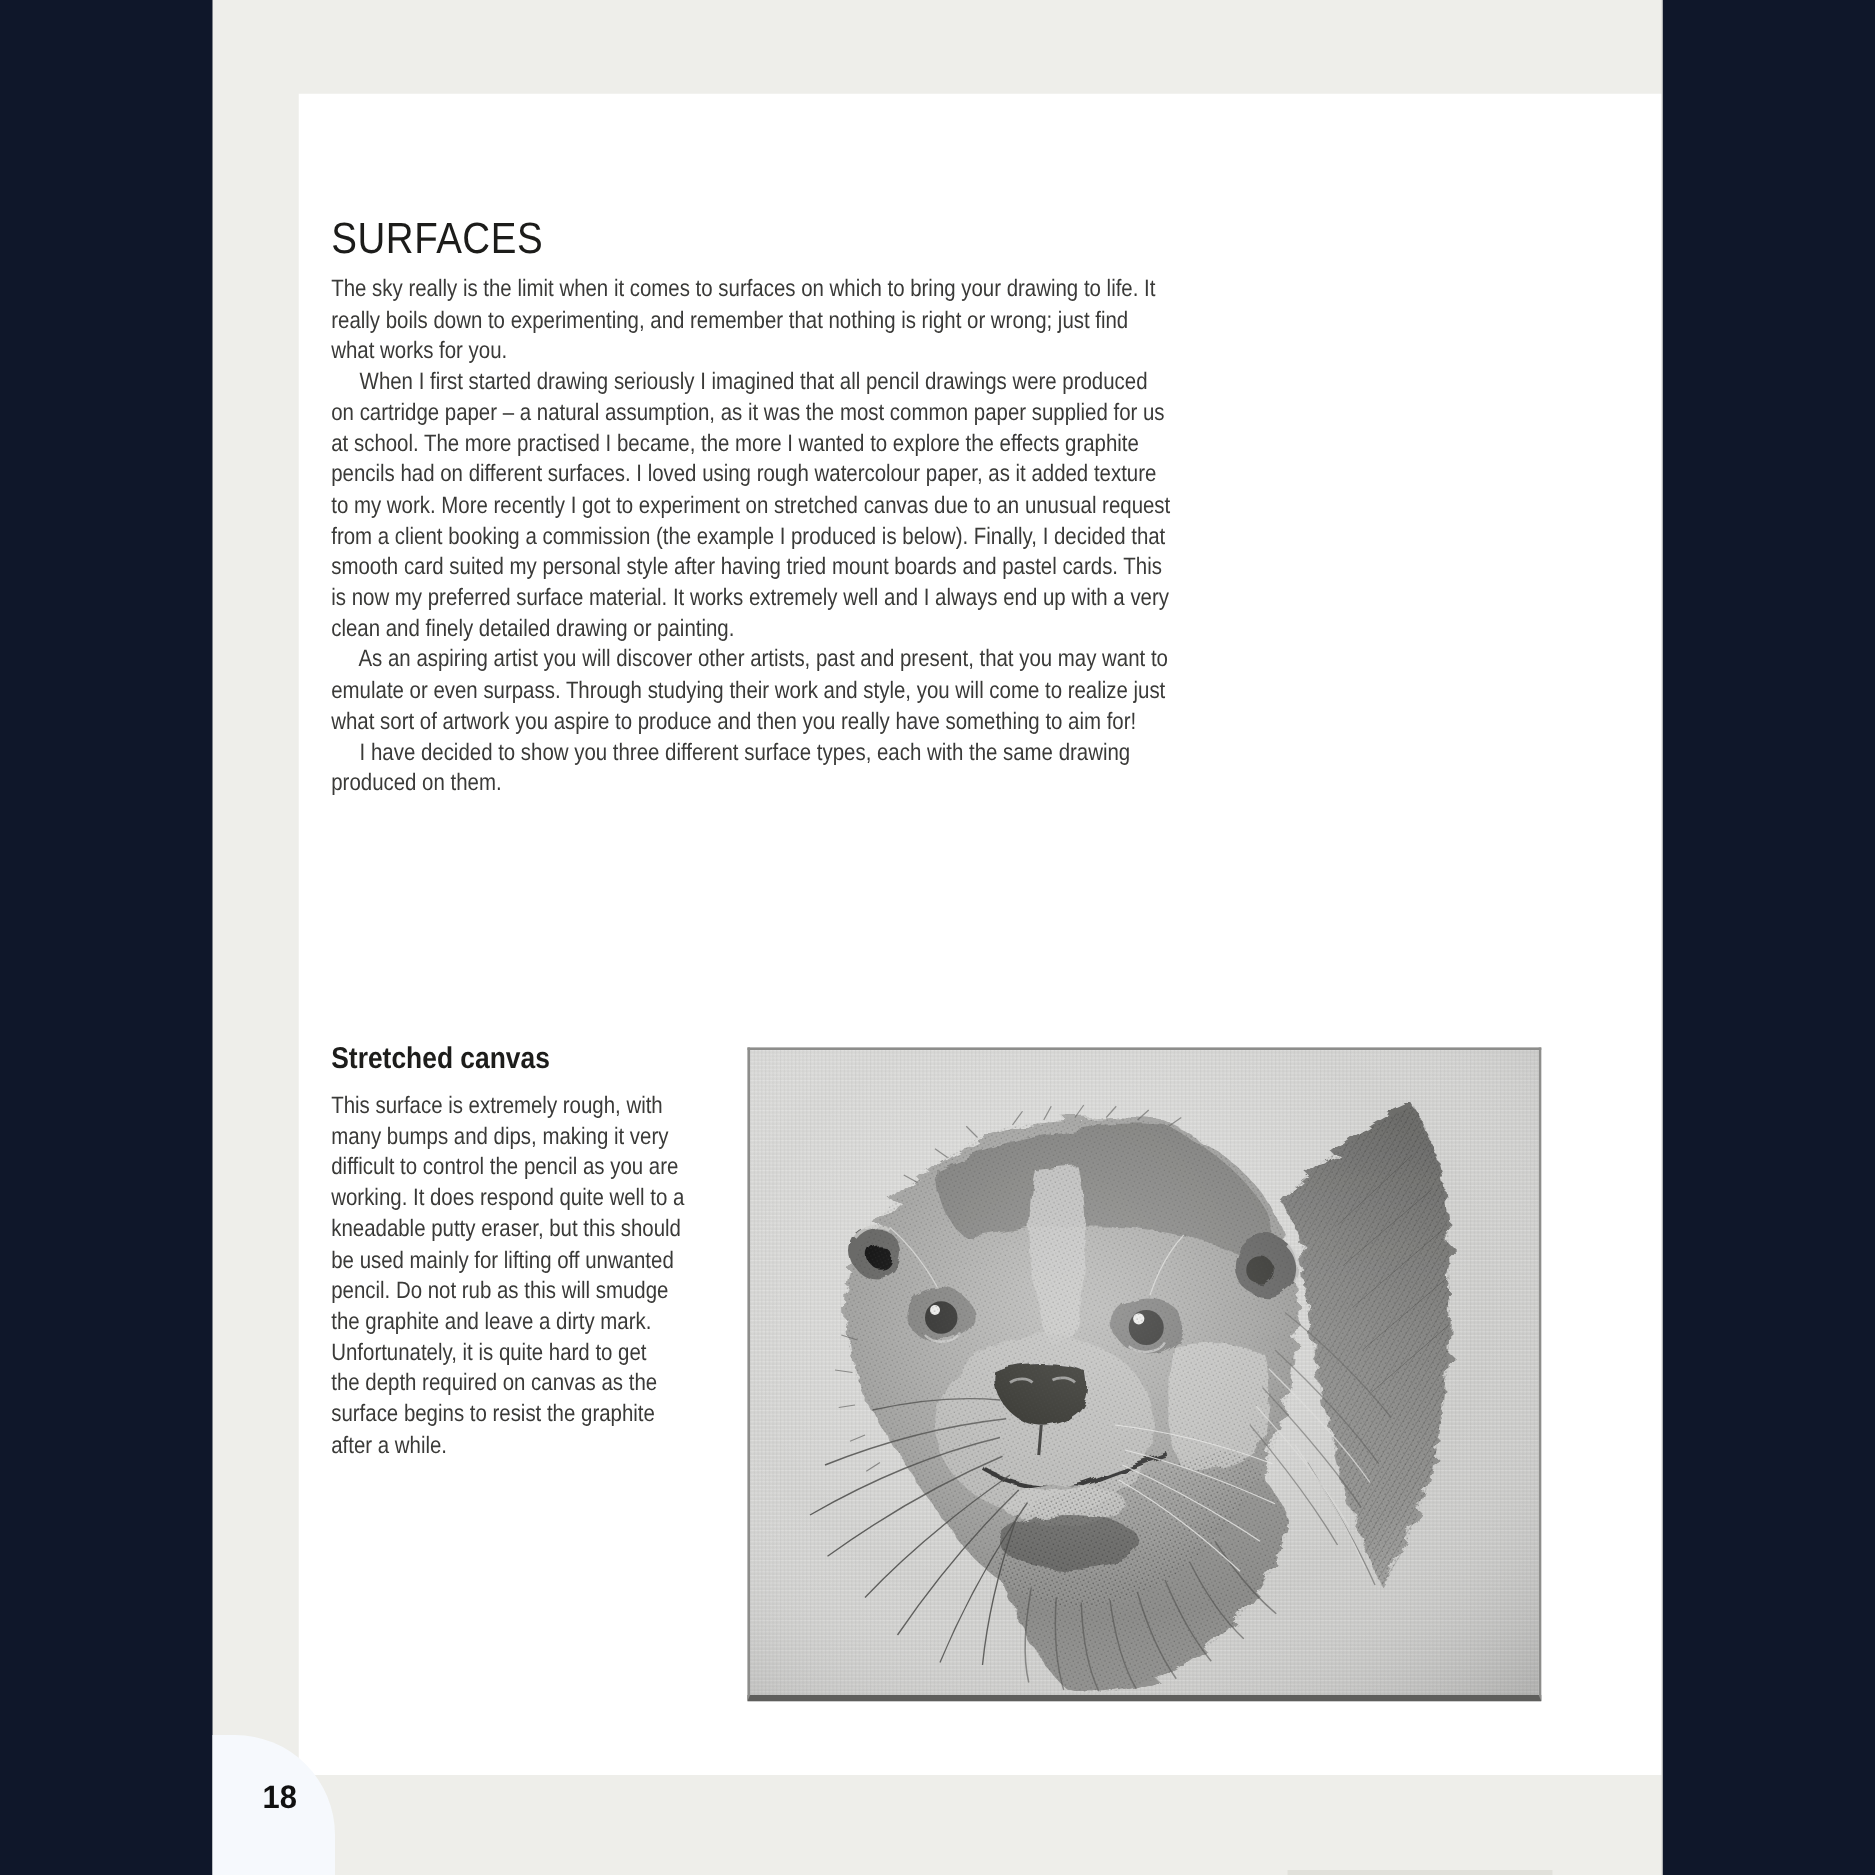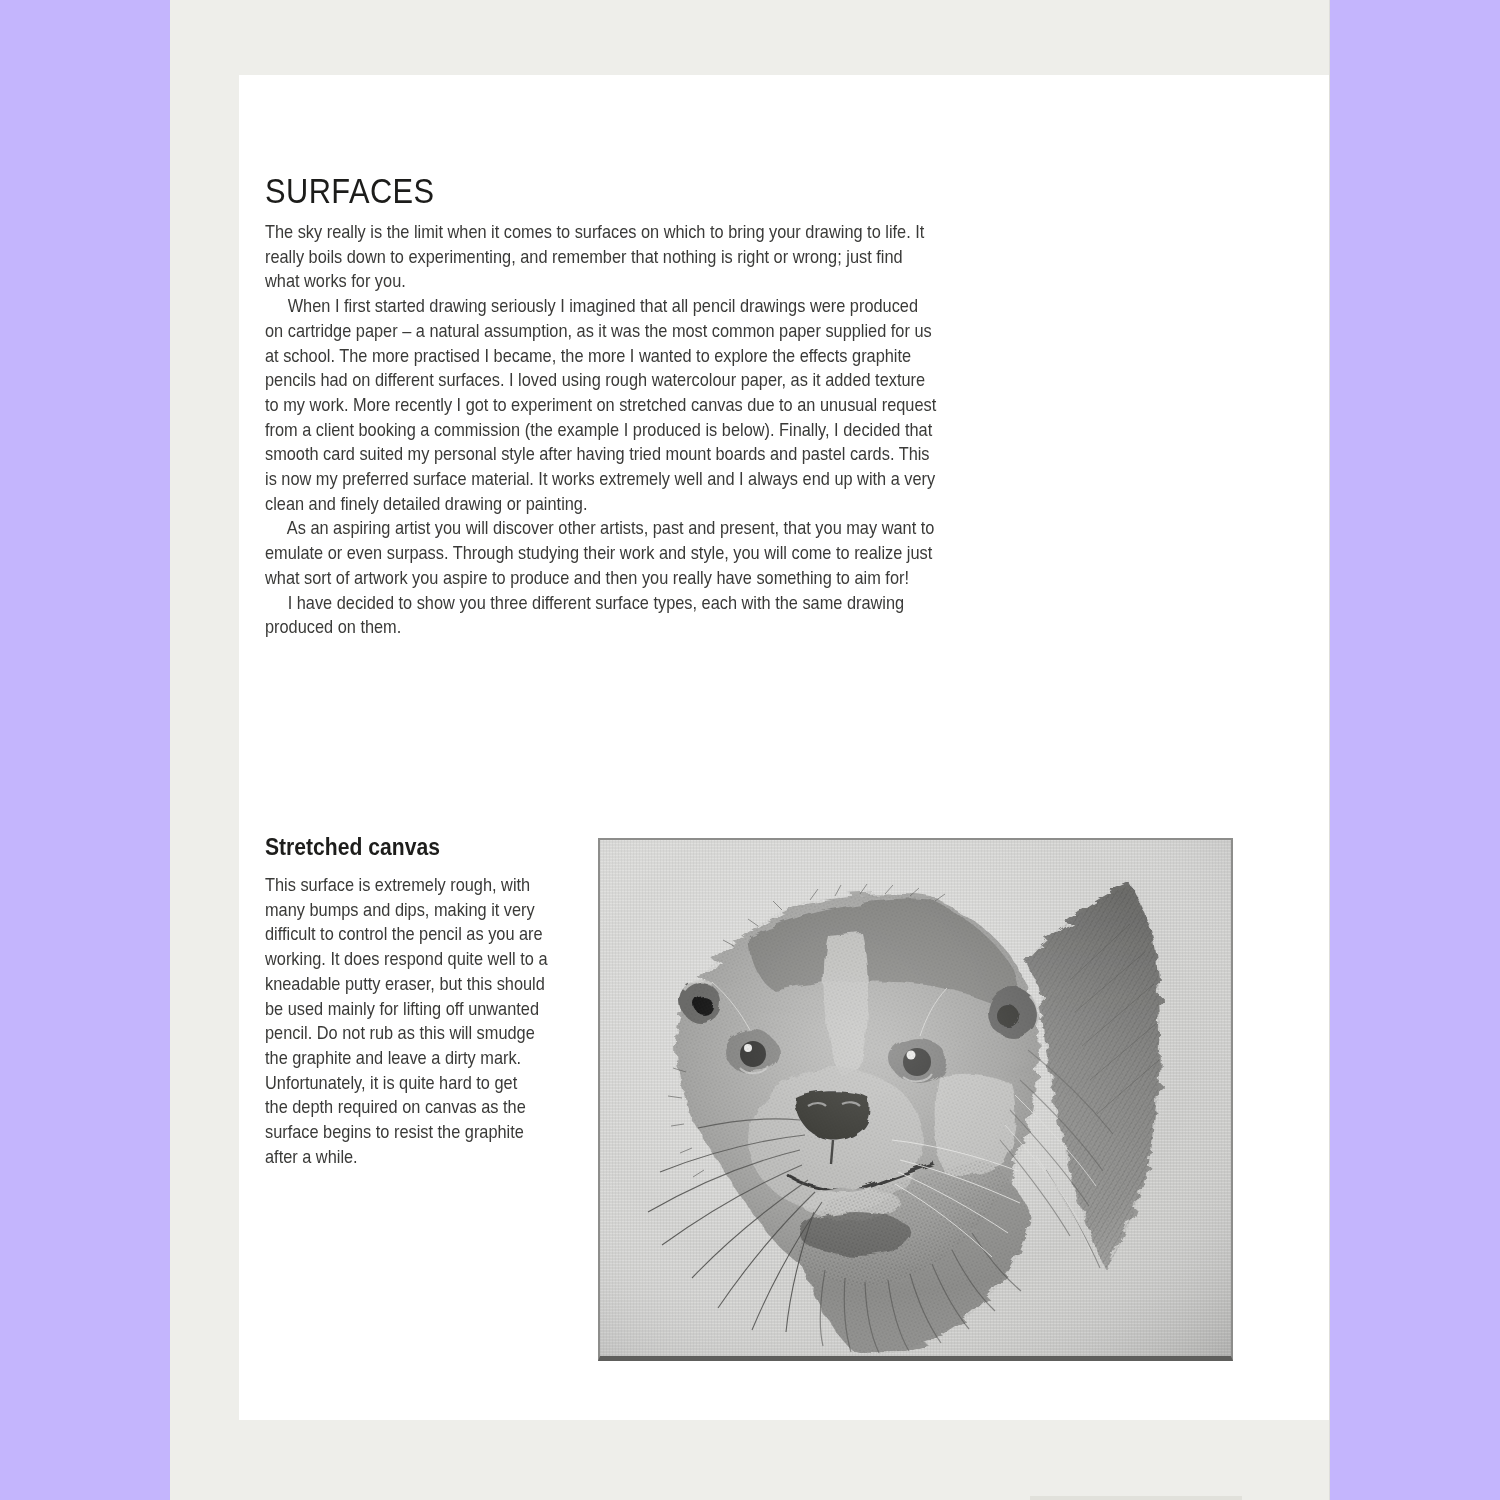--- a/index.html
+++ b/index.html
@@ -1,16 +1,16 @@
 <!DOCTYPE html>
 <html><head>
 <meta charset="utf-8">
 <style>
   html,body{margin:0;padding:0;background:#ffffff;}
-  #stage{position:relative;width:1500px;height:1500px;background:#c4b5fd;overflow:hidden;
+  #stage{position:relative;width:1500px;height:1500px;background:#0f172a;overflow:hidden;
          font-family:"Liberation Sans",sans-serif;}
   .scan-band{position:absolute;left:170px;top:0;width:1159px;height:1500px;
              background:#eeeeea;border-right:1px solid #dededa;}
   .book-page{position:absolute;left:239px;top:75px;width:1090px;height:1345px;background:#ffffff;}
   .page-title{position:absolute;left:26px;top:96px;font-size:35px;line-height:40px;
               color:#1c1c1a;letter-spacing:.5px;transform:scaleX(.88);transform-origin:0 0;
               white-space:pre;}
   .intro-text{position:absolute;left:26px;top:145px;font-size:19px;line-height:24.7px;
               color:#3a3a38;white-space:pre;transform:scaleX(.86);transform-origin:0 0;}
   .section-heading{position:absolute;left:26px;top:757px;font-size:24px;line-height:30px;
@@ -266,15 +266,18 @@
         <g stroke="#d8d8d6" stroke-width="1" opacity=".8" fill="none">
           <path d="M150,190 C140,172 128,156 112,142"></path>
           <path d="M320,196 C326,178 334,162 347,148"></path>
         </g>
 
         <rect x="0" y="0" width="631" height="516" fill="url(#vg)"></rect>
       </svg>
     </div>
   </div>
 
+  <div class="page-tab">
+    <div class="page-number">18</div>
+  </div>
 
   <div class="next-page-edge"></div>
 </div>
 
 </body></html>

